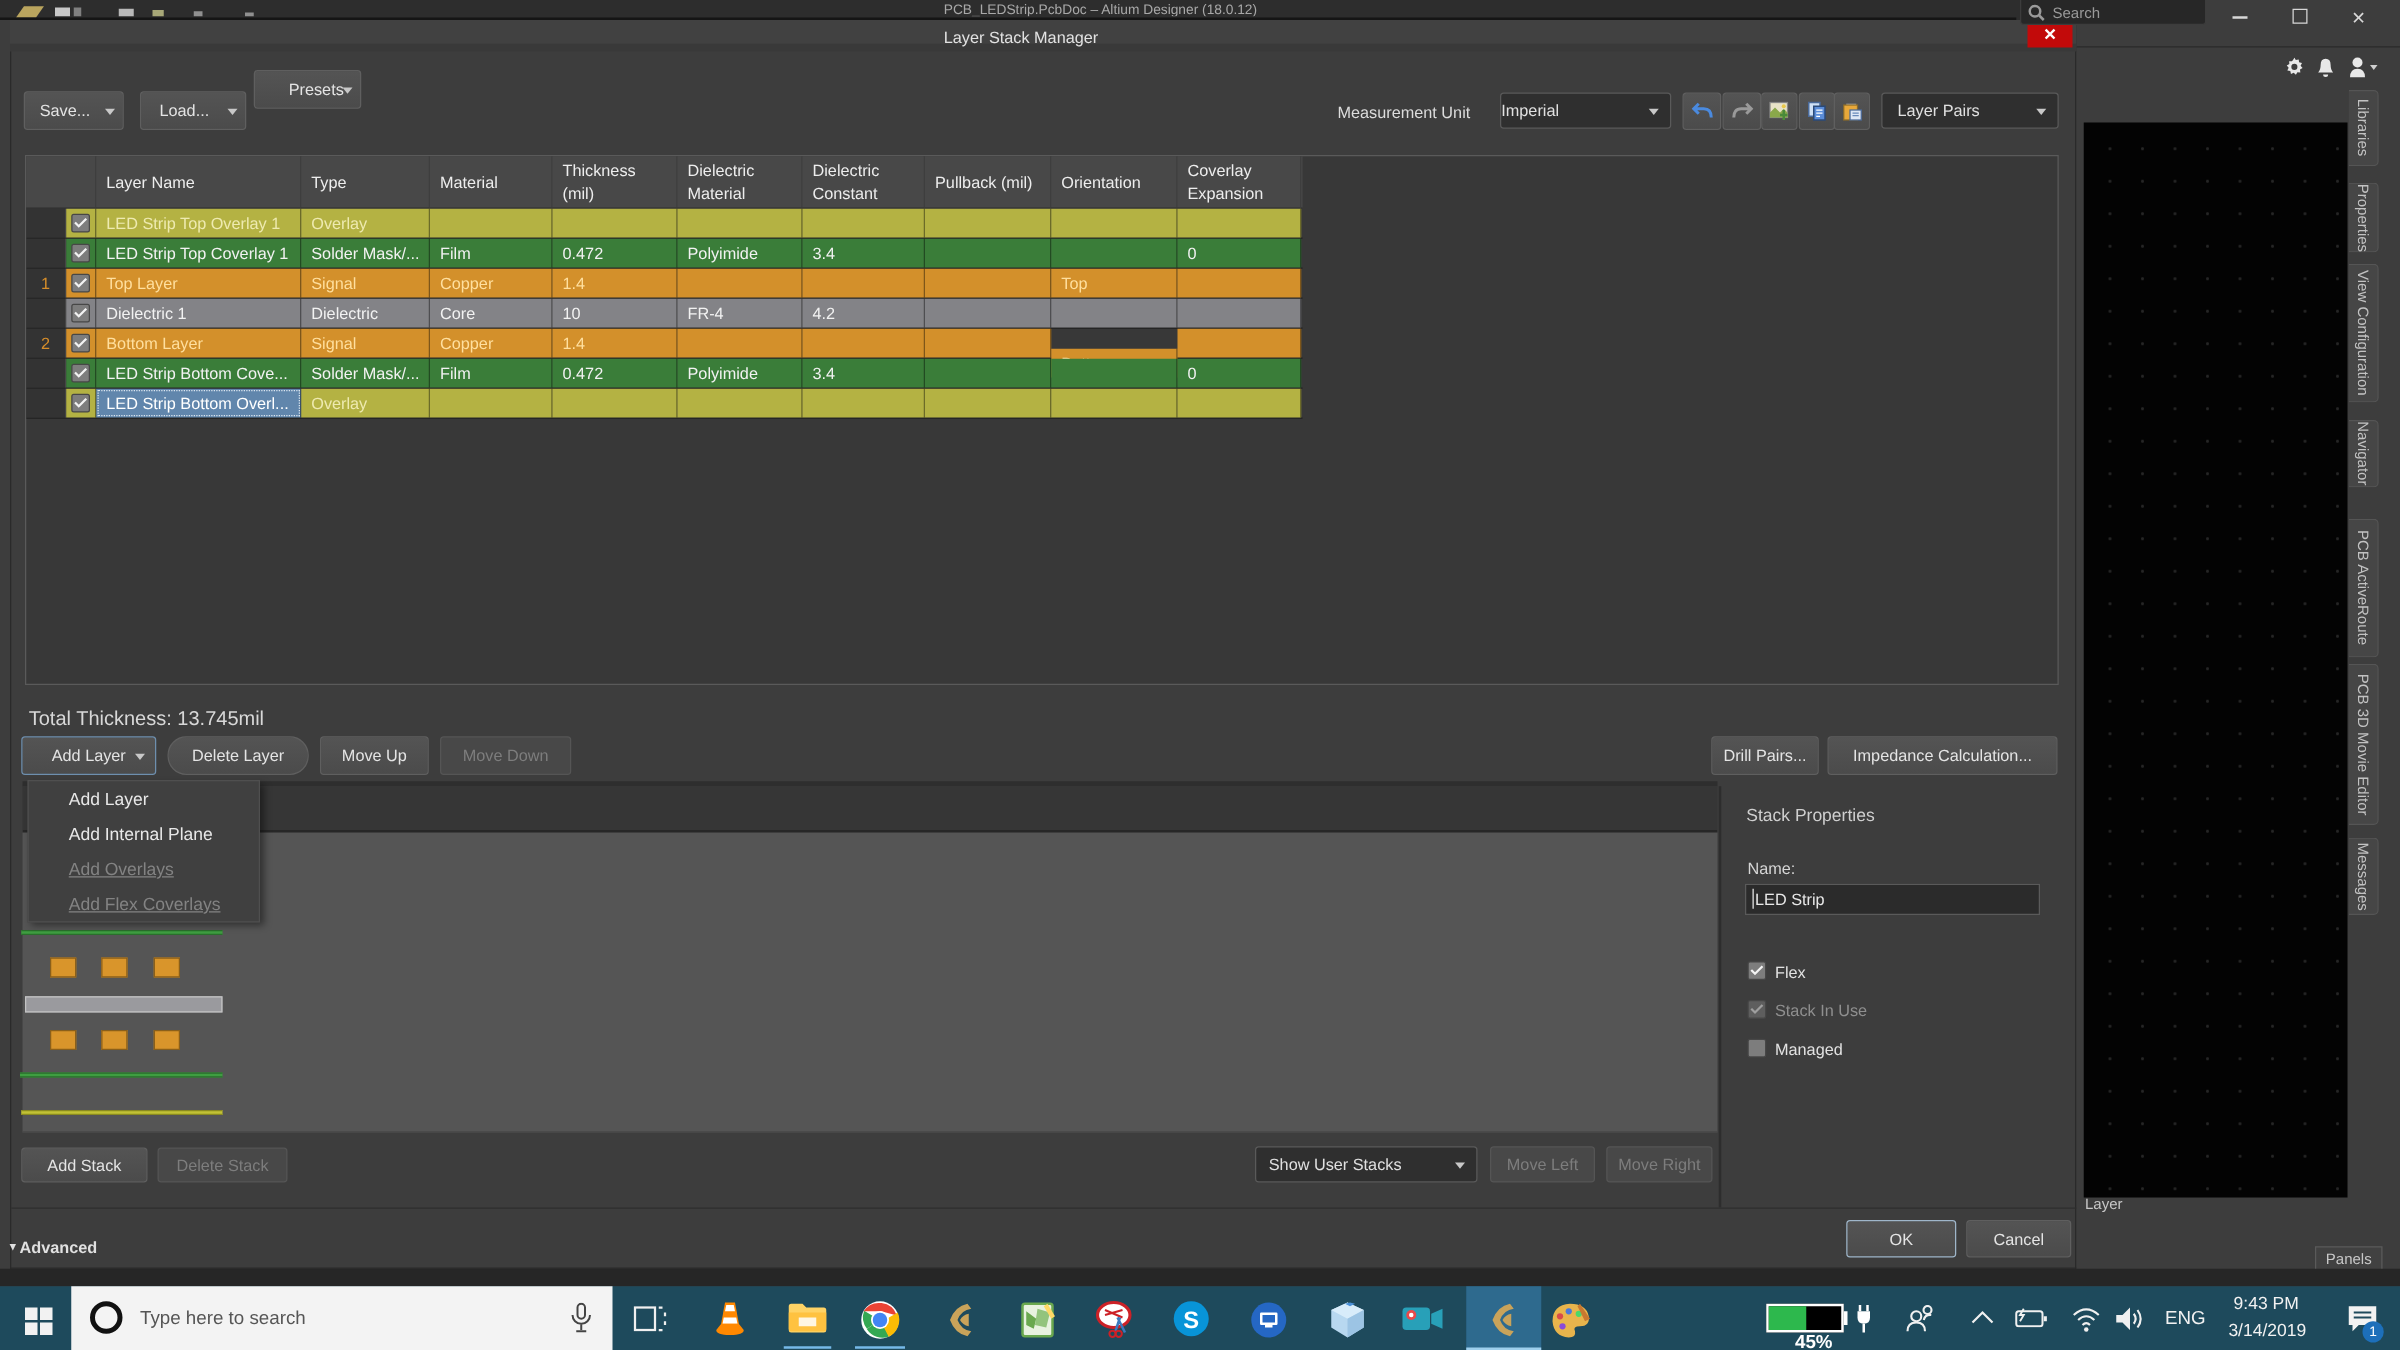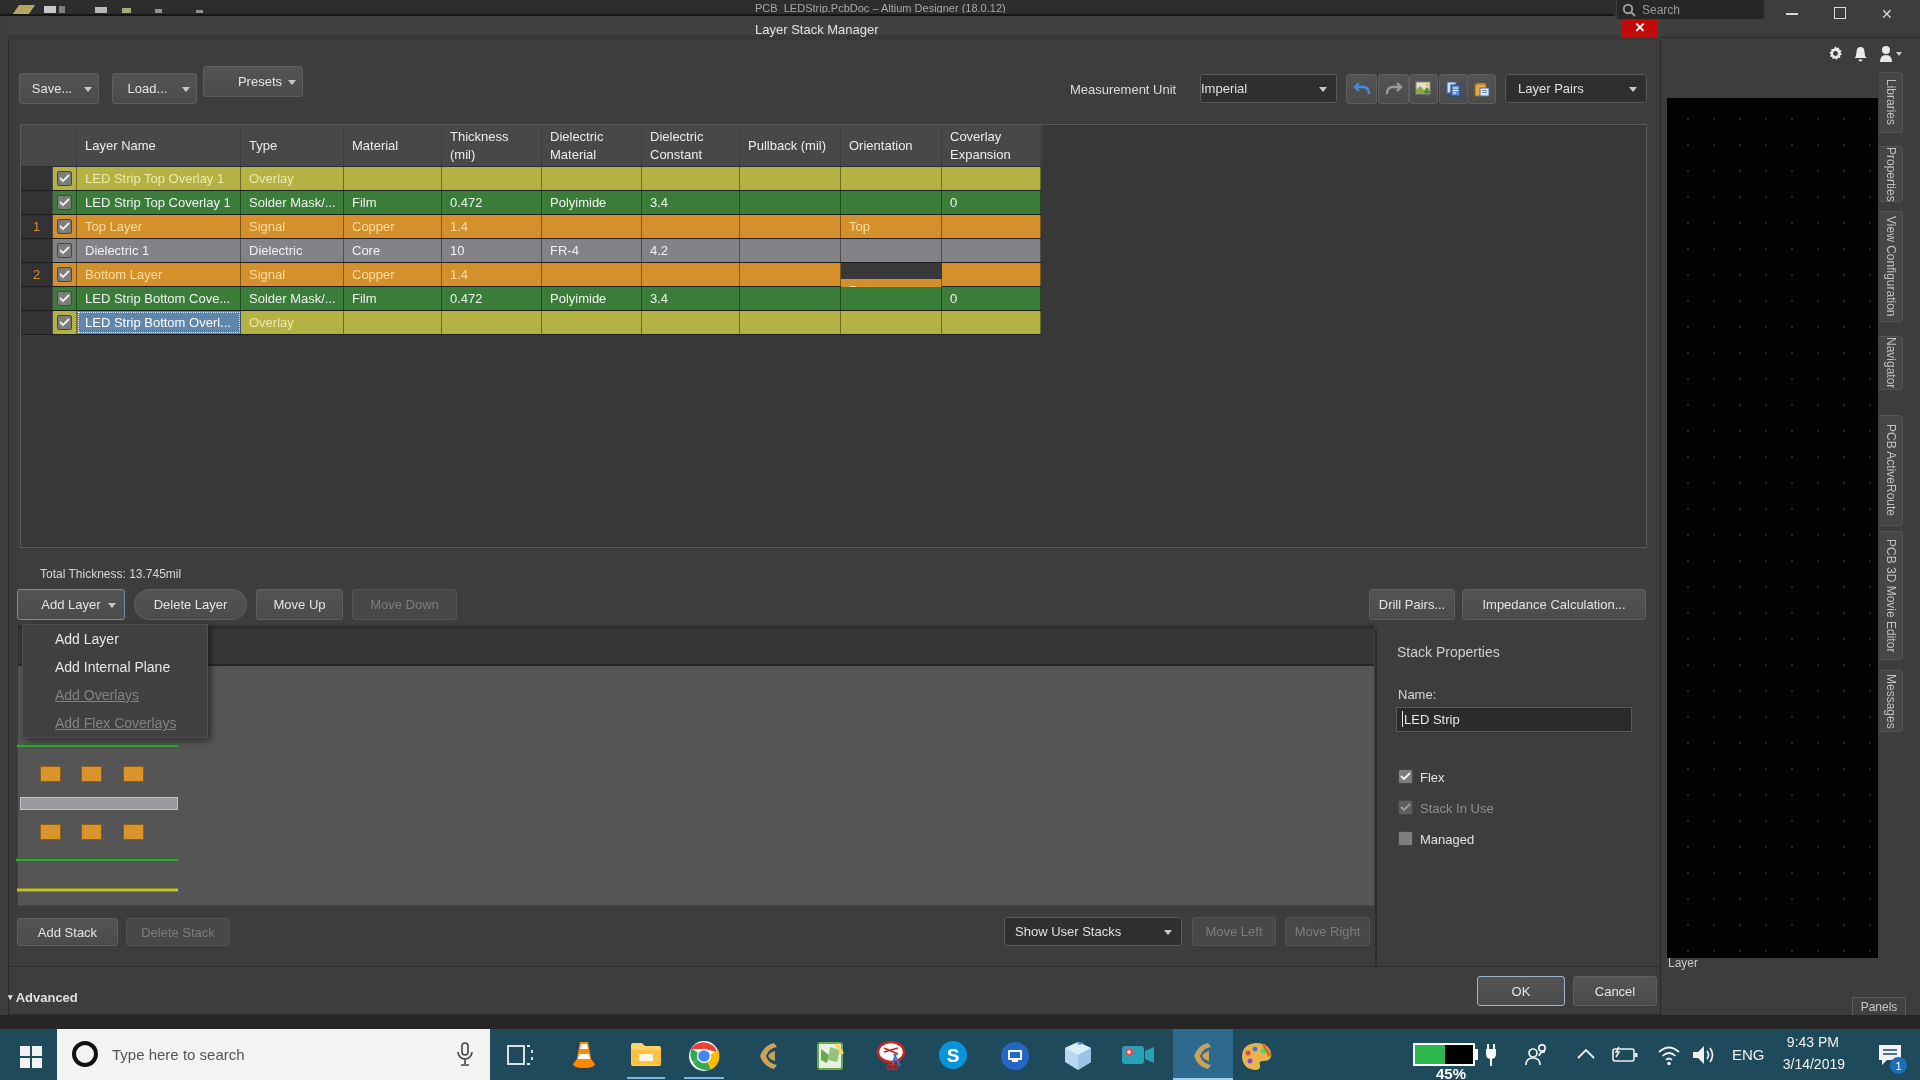--- a/index.html
+++ b/index.html
@@ -88,21 +88,21 @@
   <div class="abs vtab" style="top:531px;height:129px;">PCB 3D Movie Editor</div>
   <div class="abs vtab" style="top:670px;height:62px;">Messages</div>
 
   <div class="abs" id="dlg"></div>
   <div class="abs" id="dlgtitle"></div>
   <div class="abs" id="dlgtitletxt">Layer Stack Manager</div>
   <div class="abs" id="dlgclose">✕</div>
 
   <div class="abs btn" id="bsave" style="top:73px;left:19px;width:80px;height:31px;padding-right:14px;">Save...<span class="carr" style="right:6px;"></span></div>
   <div class="abs btn" id="bload" style="top:73px;left:112px;width:85px;height:31px;padding-right:14px;">Load...<span class="carr" style="right:6px;"></span></div>
-  <div class="abs btn" id="bpresets" style="top:66px;left:203px;width:100px;height:31px;padding-right:14px;padding-left:28px;">Presets<span class="carr" style="right:6px;"></span></div>
+  <div class="abs btn" id="bpresets" style="top:56px;left:203px;width:86px;height:31px;padding-right:14px;padding-left:28px;">Presets<span class="carr" style="right:6px;"></span></div>
 
   <div class="abs" style="top:82px;left:1070px;color:#dcdcdc;font-size:13px;">Measurement Unit</div>
   <div class="abs combo" style="top:74px;left:1200px;width:137px;height:29px;">Imperial<span class="carr"></span></div>
   <div class="abs combo" style="top:74px;left:1505px;width:142px;height:29px;padding-left:12px;">Layer Pairs<span class="carr"></span></div>
 
   <div class="abs btn" style="top:74px;left:1346px;width:31px;height:30px;">
     <svg width="18" height="16" viewBox="0 0 18 16">
         <path d="M6 2 L2 6 L6 10 M2 6 h8 q6 0 6 7" fill="none" stroke="#4a8adf" stroke-width="2.4"></path>
       </svg>
   </div>
@@ -283,21 +283,21 @@
         <div class="cell" style="width: 98px; background: rgb(180, 178, 67); color: rgb(238, 234, 176);"></div>
         <div class="cell" style="width: 100px; background: rgb(180, 178, 67); color: rgb(238, 234, 176);"></div>
         <div class="cell" style="width: 100px; background: rgb(180, 178, 67); color: rgb(238, 234, 176);"></div>
         <div class="cell" style="width: 98px; background: rgb(180, 178, 67); color: rgb(238, 234, 176);"></div>
         <div class="cell" style="width: 101px; background: rgb(180, 178, 67); color: rgb(238, 234, 176);"></div>
         <div class="cell" style="width: 101px; background: rgb(180, 178, 67); color: rgb(238, 234, 176);"></div>
         <div class="cell" style="width: 99px; background: rgb(180, 178, 67); color: rgb(238, 234, 176);"></div>
       </div>
     </div>
 
-  <div class="abs" style="top:567px;left:23px;color:#d8d8d8;font-size:12px;margin-left:17px;">Total Thickness: 13.745mil</div>
+  <div class="abs" style="top:567px;left:23px;color:#d8d8d8;font-size:16px;">Total Thickness: 13.745mil</div>
   <div class="abs btn" style="top:589px;left:17px;width:108px;height:31px;border-color:#6e8fae;">Add Layer<span class="carr" style="right:8px;"></span></div>
   <div class="abs btn" style="top:589px;left:134px;width:113px;height:31px;border-radius:15px;">Delete Layer</div>
   <div class="abs btn" style="top:589px;left:256px;width:87px;height:31px;">Move Up</div>
   <div class="abs btn dis" style="top:589px;left:352px;width:105px;height:31px;">Move Down</div>
   <div class="abs btn" style="top:589px;left:1369px;width:86px;height:31px;">Drill Pairs...</div>
   <div class="abs btn" style="top:589px;left:1462px;width:184px;height:31px;">Impedance Calculation...</div>
 
   <div class="abs" style="top:625px;left:18px;width:1356px;height:4px;background:#2e2e2e;"></div>
   <div class="abs" id="tabstrip"></div>
   <div class="abs" style="top:711px;left:1402px;width:1px;height:16px;background:#e8e8e8;z-index:5;"></div>

